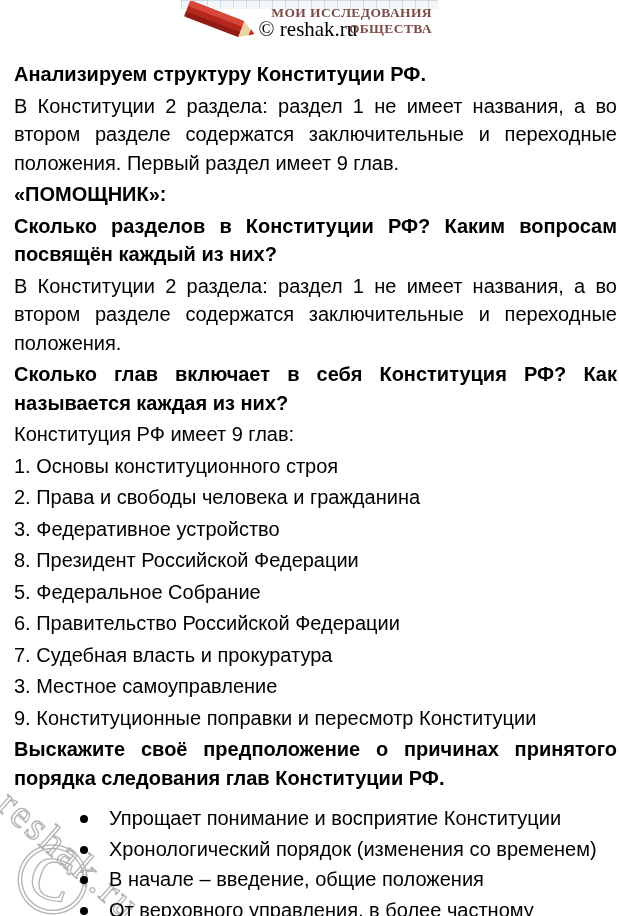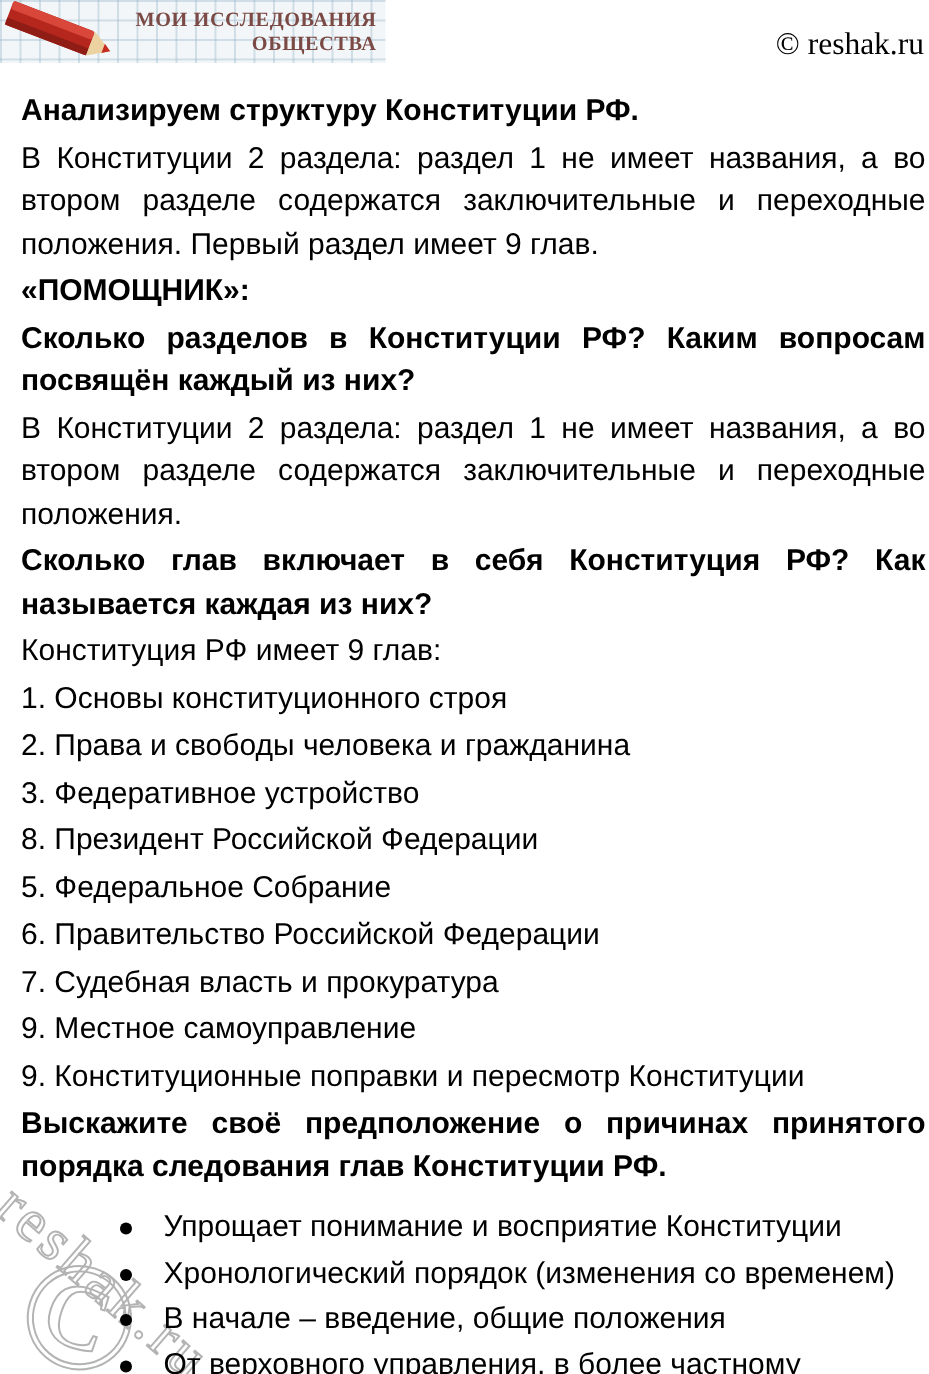--- a/index.html
+++ b/index.html
@@ -9,22 +9,23 @@
     height: 916px;
     background: #ffffff;
     overflow: hidden;
     font-family: "Liberation Sans", sans-serif;
     color: #000;
   }
   
   .header {
     display: flex;
     justify-content: space-between;
-    align-items: flex-end;
+    align-items: center;
     height: 42px;
+    flex-direction: column;
   }
   .logo {
     position: relative;
     width: 257px;
     height: 42px;
     background-color: #f2f6f8;
     background-image:
       linear-gradient(to right, rgba(150,180,200,0.38) 1px, transparent 1px),
       linear-gradient(to bottom, rgba(150,180,200,0.38) 1px, transparent 1px);
     background-size: 13px 13px;
@@ -150,21 +151,21 @@
     <p>Конституция РФ имеет 9 глав:</p>
 
     <div>
       <p>1. Основы конституционного строя</p>
       <p>2. Права и свободы человека и гражданина</p>
       <p>3. Федеративное устройство</p>
       <p>8. Президент Российской Федерации</p>
       <p>5. Федеральное Собрание</p>
       <p>6. Правительство Российской Федерации</p>
       <p>7. Судебная власть и прокуратура</p>
-      <p>9. Местное самоуправление</p>
+      <p>3. Местное самоуправление</p>
       <p>9. Конституционные поправки и пересмотр Конституции</p>
     </div>
 
     <p class="bold">Выскажите своё предположение о причинах принятого порядка следования глав Конституции РФ.</p>
 
     <ul class="reasons">
       <li>Упрощает понимание и восприятие Конституции</li>
       <li>Хронологический порядок (изменения со временем)</li>
       <li>В начале – введение, общие положения</li>
       <li>От верховного управления, в более частному</li>

